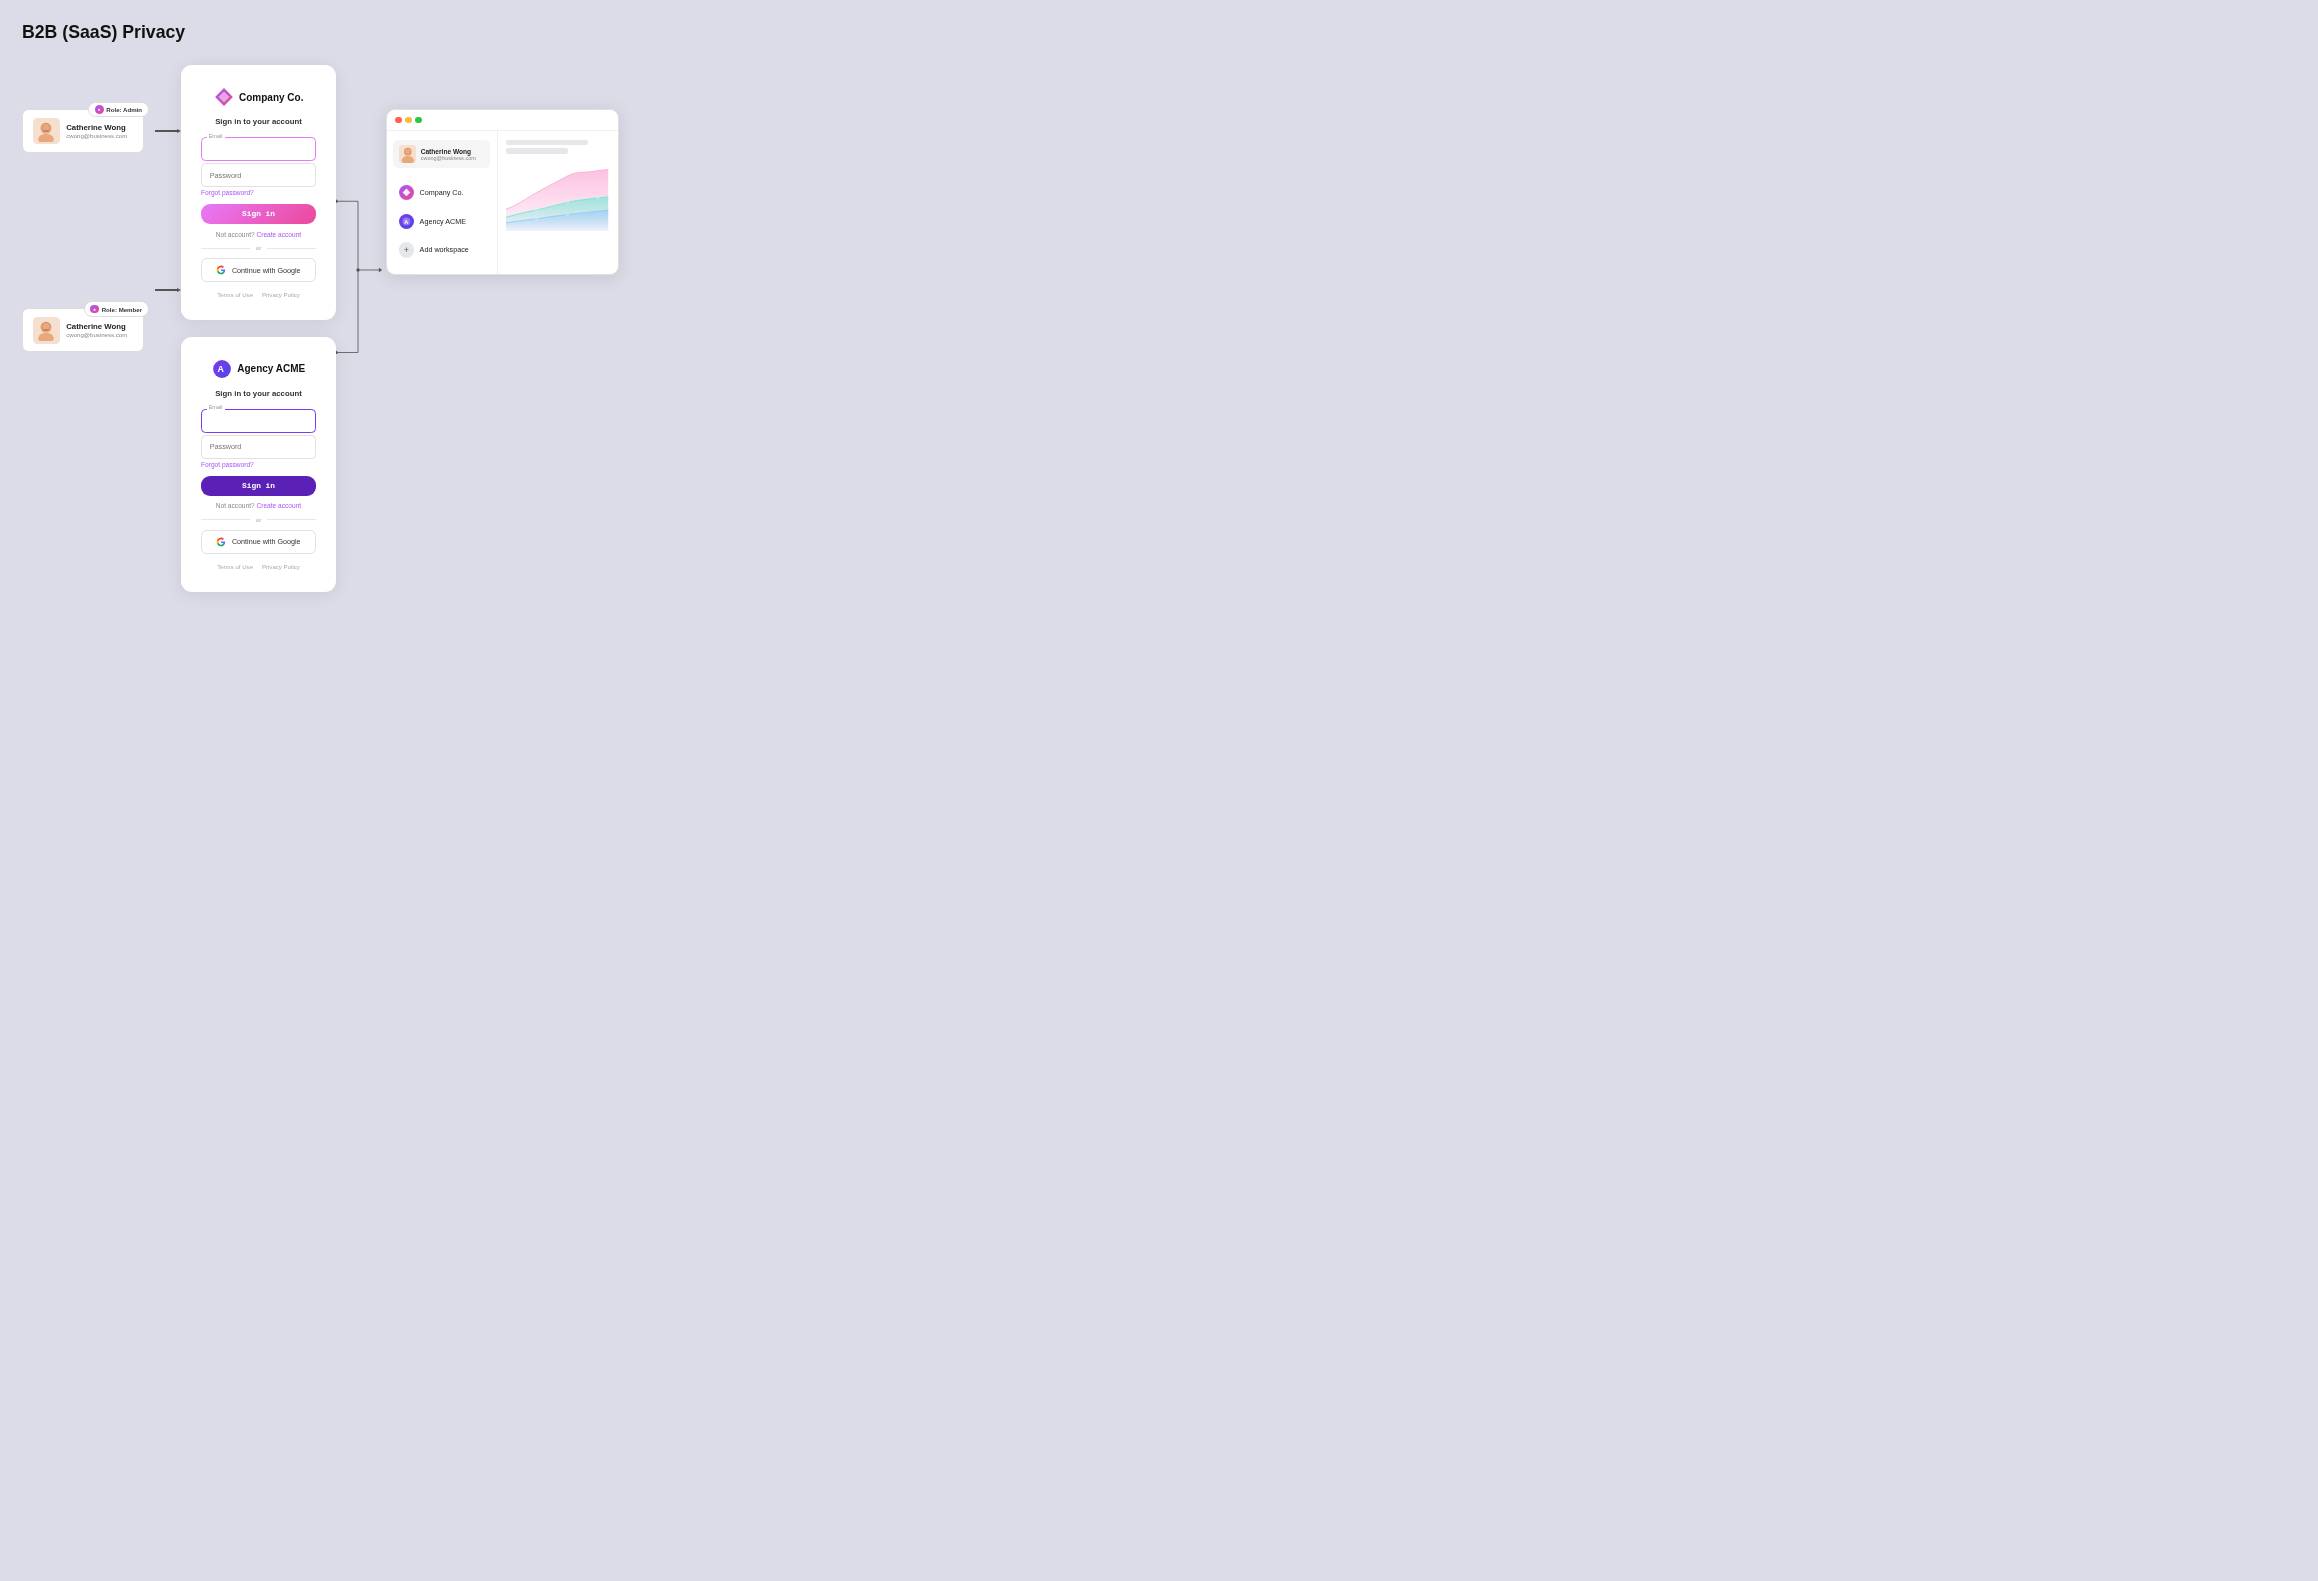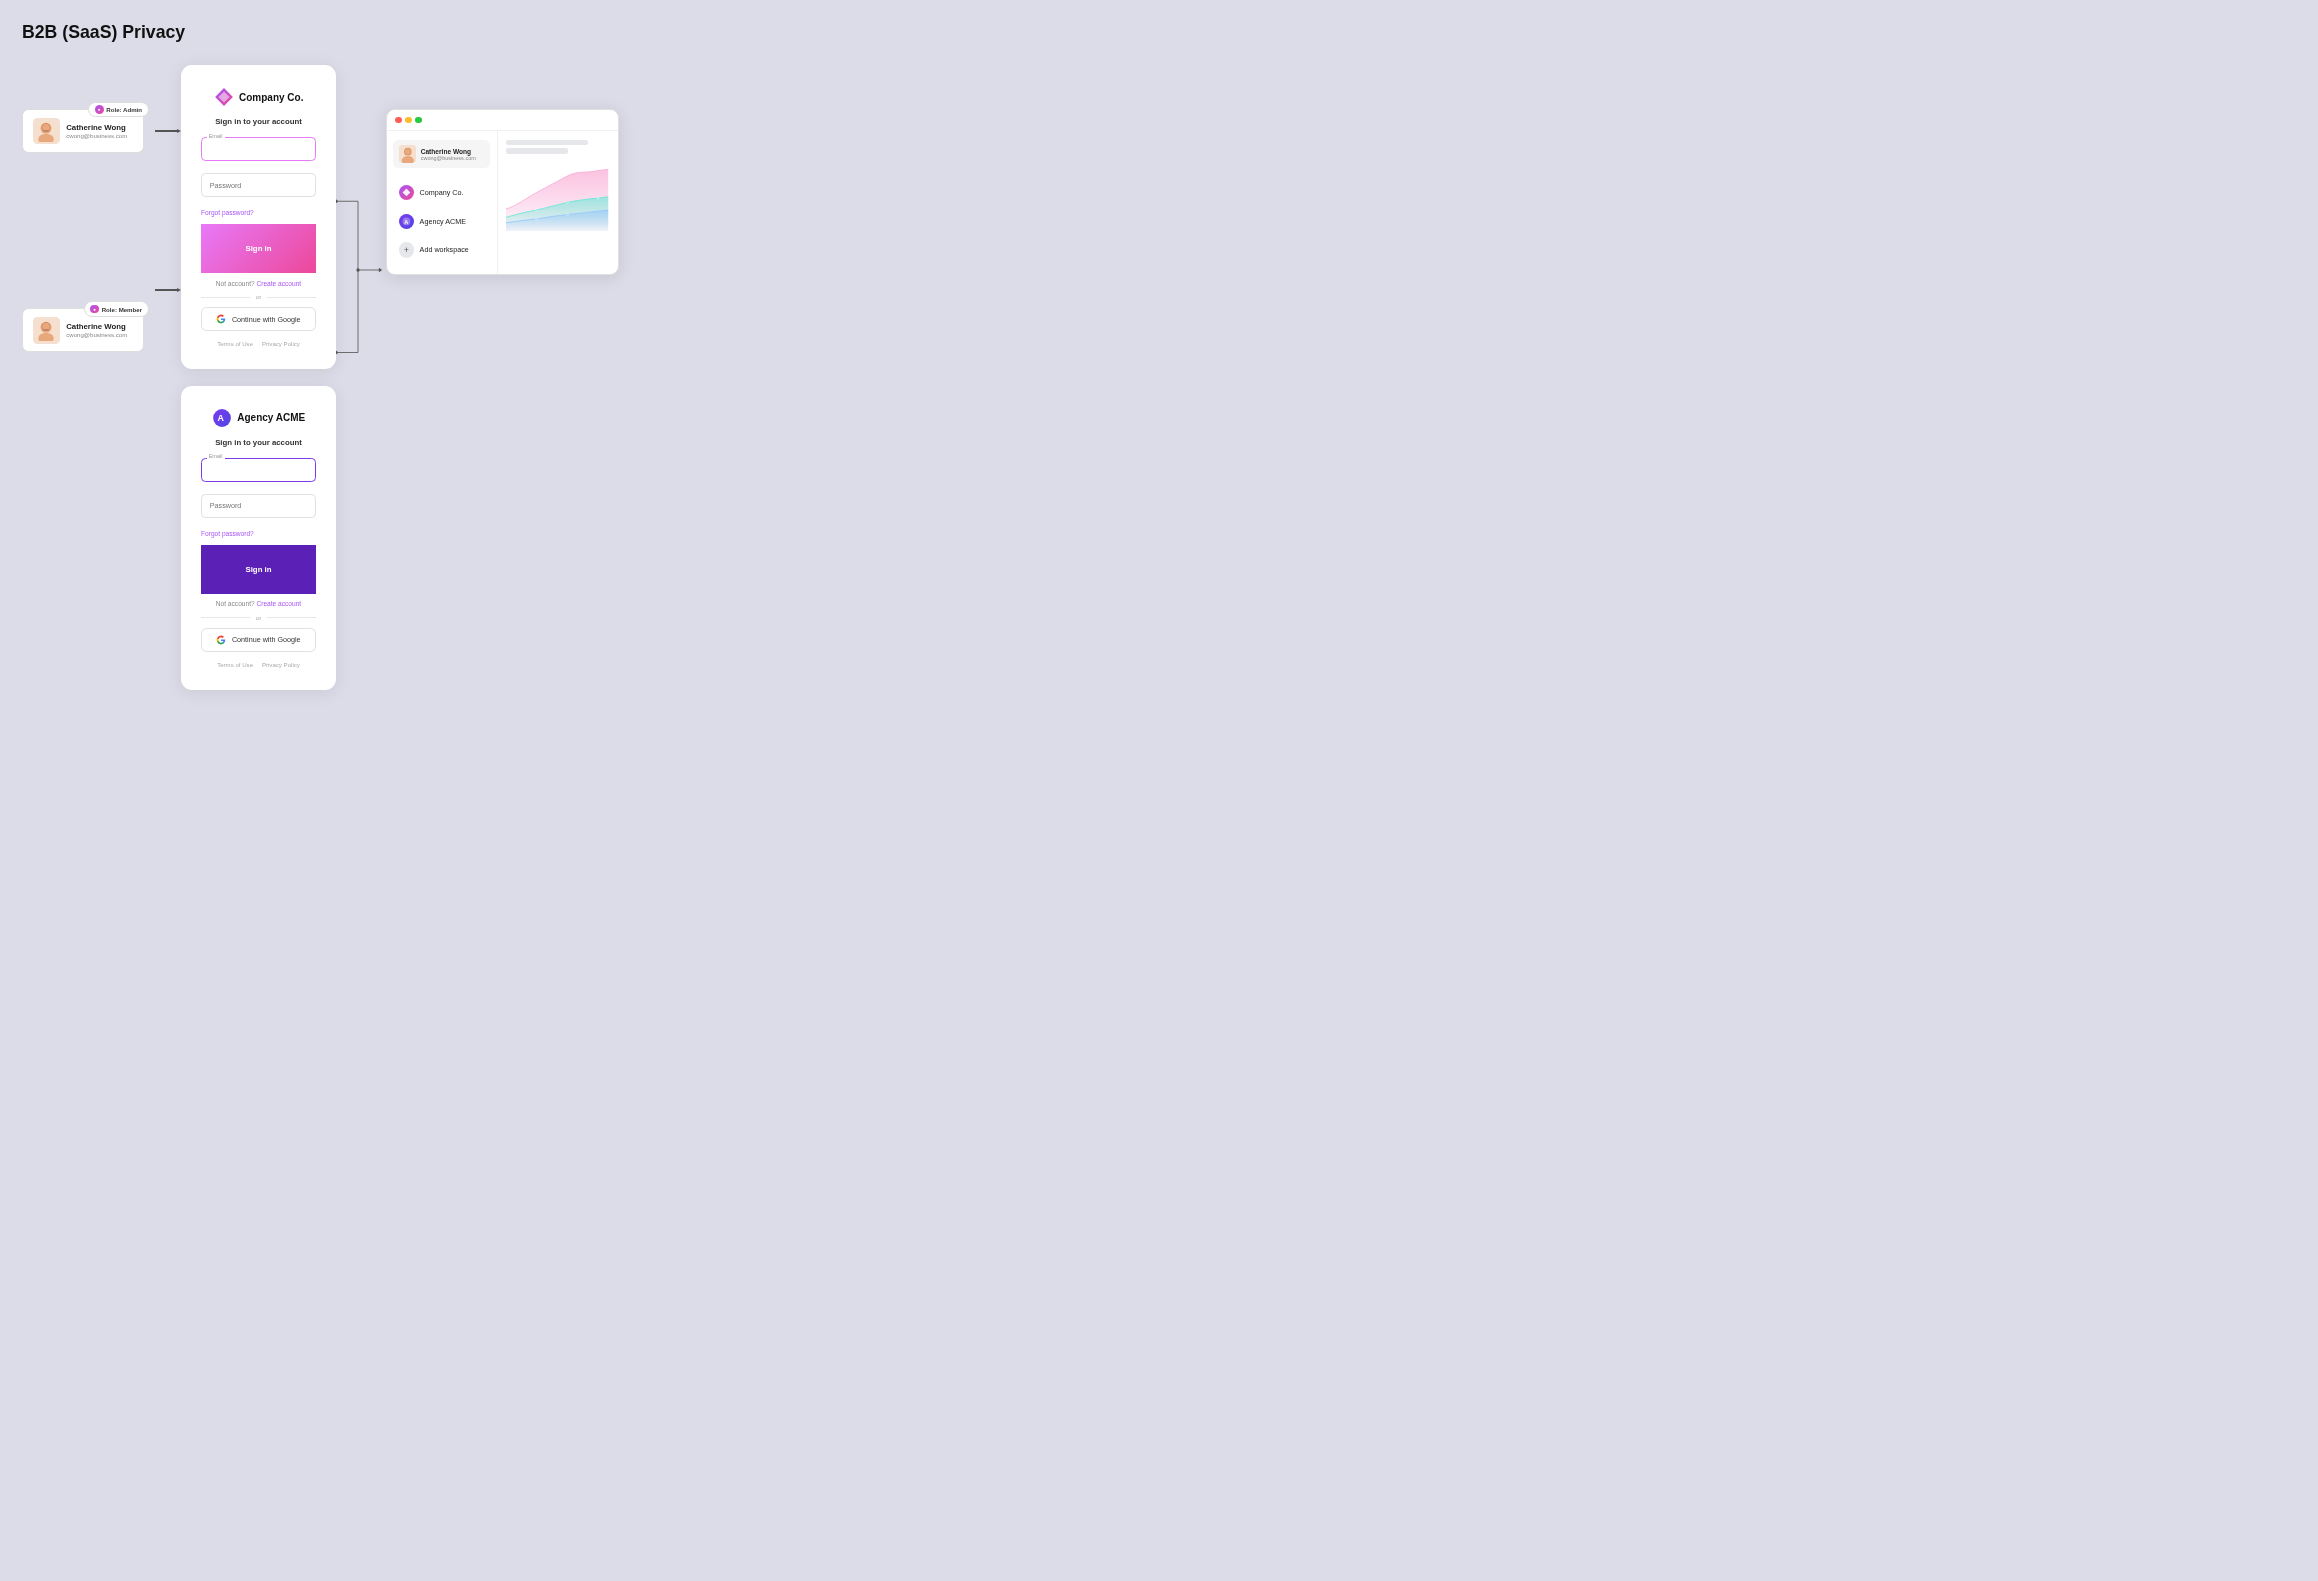--- a/index.html
+++ b/index.html
@@ -110,21 +110,21 @@
     }
     .card-subtitle {
       text-align: center;
       font-size: 7.8px;
       color: #333;
       margin-bottom: 11px;
       font-weight: 700;
     }
     .form-field {
       position: relative;
-      margin-bottom: 12px;
+      margin-bottom: 2px;
       text-decoration: underline;
     }
     .form-field label {
       position: absolute;
       top: -4.4px;
       left: 5.5px;
       background: #fff;
       font-size: 5.5px;
       color: #999;
       padding: 0 2.2px;
@@ -143,28 +143,29 @@
     .forgot-pw {
       font-size: 6.6px;
       color: #a855f7;
       display: block;
       margin-bottom: 7.8px;
       cursor: pointer;
       text-decoration: none;
     }
     .sign-in-btn {
       width: 100%;
-      padding: 20px;
+      padding: 6px;
       border: none;
-      border-radius: 0;
+      border-radius: 9px;
       font-size: 7.8px;
       font-weight: 600;
       color: white;
       cursor: pointer;
       margin-bottom: 6.6px;
+      font-family: Liberation Mono, monospace;
     }
     .sign-in-btn.pink {
       background: linear-gradient(135deg, #e879f9, #ec4899);
     }
     .sign-in-btn.purple {
       background: #5b21b6;
     }
     .no-account {
       text-align: center;
       font-size: 6.6px;

